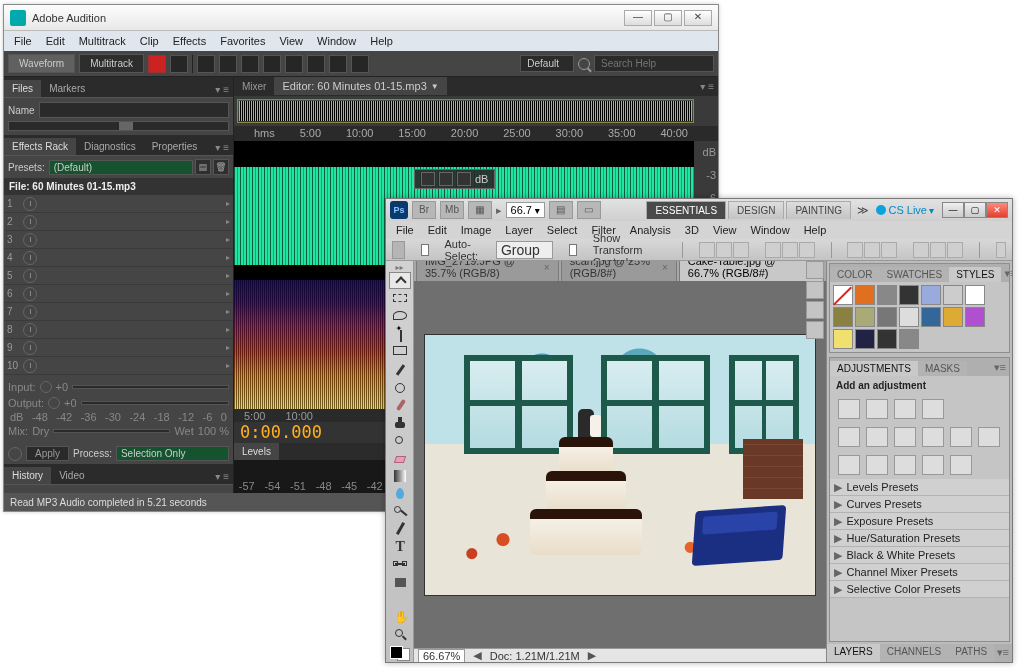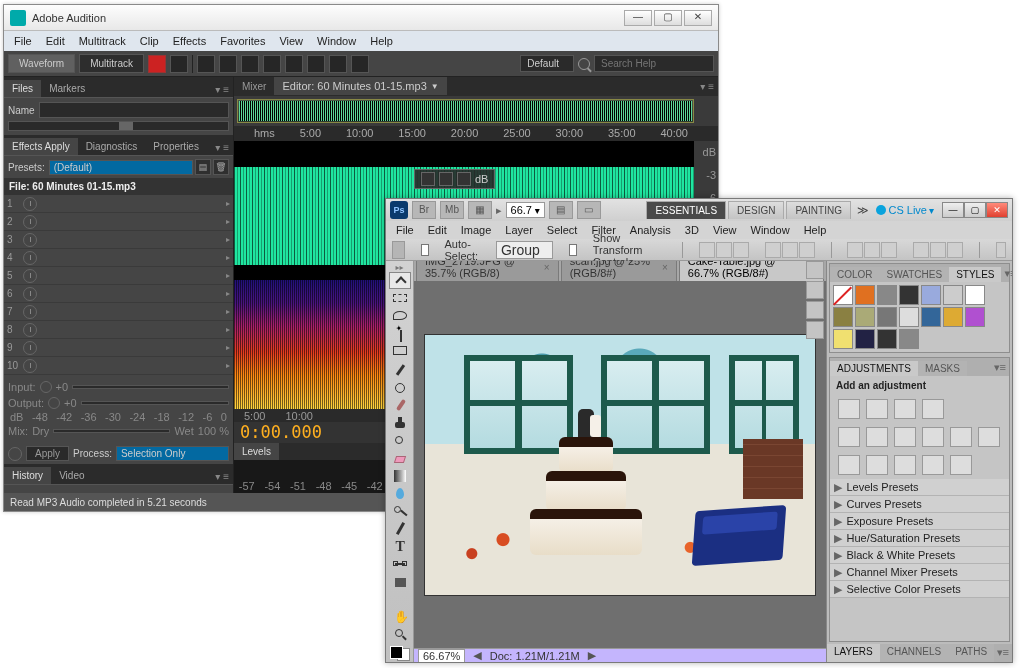--- a/index.html
+++ b/index.html
@@ -34,21 +34,21 @@
 .panel-body{background:#454545;padding:4px;border-top:1px solid #555}
 .name-row{display:flex;align-items:center}
 .name-row label{color:#ccc;font-size:10px;margin-right:4px}
 .name-in{flex:1;background:#2a2a2a;border:1px solid #555;height:16px;color:#ccc;padding:0 3px}
 .scroll-rep{height:10px;background:#2a2a2a;margin-top:3px;border:1px solid #555;position:relative}
 .scroll-rep .knob{position:absolute;width:14px;height:8px;background:#666;left:50%}
 
 .fx-panel{flex:0 0 auto}
 .presets-row{display:flex;align-items:center;padding:3px 4px}
 .presets-row span{color:#ccc;font-size:10px;margin-right:4px}
-.presets-dd{flex:1;background:#0369a1;border:1px solid #555;color:#ccc;font-size:10px;padding:1px 14px 1px 4px}
+.presets-dd{flex:1;background:#14532d;border:1px solid #555;color:#ccc;font-size:10px;padding:1px 14px 1px 4px}
 .iconbtn{width:16px;height:16px;border:1px solid #555;background:#2f2f2f;margin-left:2px;color:#aaa;text-align:center;line-height:14px;font-size:9px}
 .file-lbl{background:#333;color:#eee;font-weight:bold;padding:3px 5px;font-size:10px}
 .fx-slot{display:flex;align-items:center;height:18px;border-bottom:1px solid #3a3a3a;padding:0 3px}
 .fx-slot .num{color:#999;width:12px;font-size:10px}
 .fx-slot .pwr{width:14px;height:14px;border:1px solid #666;border-radius:50%;margin:0 4px;position:relative}
 .fx-slot .pwr:after{content:'';position:absolute;width:1px;height:5px;background:#888;left:50%;top:3px}
 .fx-slot .arrow{margin-left:auto;color:#888;font-size:8px}
 .io-rows{padding:4px}
 .io-row{display:flex;align-items:center;color:#888;font-size:10px;height:16px;gap:4px}
 .fader{flex:1;height:4px;background:#2a2a2a;border:1px solid #555}
@@ -181,21 +181,21 @@
   radial-gradient(circle at 52% 68%,#d84d22 0 6px,transparent 7px),
   radial-gradient(circle at 68% 80%,#e8632a 0 5px,transparent 6px),
   radial-gradient(circle at 80% 66%,#d84d22 0 5px,transparent 6px),
   radial-gradient(circle at 12% 88%,#c84020 0 5px,transparent 6px),
   radial-gradient(circle at 88% 86%,#c84020 0 5px,transparent 6px)}
 .napkin{position:absolute;right:8%;bottom:12%;width:90px;height:55px;background:#1b2f82;transform:skewX(-8deg) rotate(-4deg);border-radius:4px}
 .napkin:after{content:'';position:absolute;inset:6px 8px auto 8px;height:18px;background:#2a43a8;border-radius:3px}
 .brick{position:absolute;right:3%;top:40%;width:60px;height:60px;background:
   repeating-linear-gradient(0deg,#6a3826 0 10px,#7a4632 10px 11px),
   repeating-linear-gradient(90deg,transparent 0 18px,rgba(0,0,0,.2) 18px 19px)}
-.canvas-status{height:14px;background:#c4b5fd;display:flex;align-items:center;font-size:10px;color:#333;gap:8px;padding:0 4px;border-top:1px solid #999}
+.canvas-status{height:14px;background:#e5e5e5;display:flex;align-items:center;font-size:10px;color:#333;gap:8px;padding:0 4px;border-top:1px solid #999}
 .canvas-status .zoomval{background:#fff;border:1px solid #999;padding:0 4px}
 .canvas-status .tri{color:#555}
 
 .ps-panels{width:186px;background:#bcbcbc;border-left:1px solid #888;display:flex;flex-direction:column;overflow:hidden}
 .panel-group{border:1px solid #8e8e8e;margin:2px;background:#c5c5c5}
 .pg-tabs{display:flex;background:#afafaf;height:18px;align-items:flex-end}
 .pg-tab{padding:2px 7px;font-size:10px;color:#555;background:#b3b3b3}
 .pg-tab.active{background:#c9c9c9;color:#111}
 .pg-body{padding:3px}
 .styles-grid{display:grid;grid-template-columns:repeat(7,20px);gap:2px}
@@ -275,21 +275,21 @@
           <label>Name</label>
           <input class="name-in" style="">
         </div>
         <div class="scroll-rep">
             <div class="knob"></div>
           </div>
       </div>
 
       <div class="fx-panel">
         <div class="panel-tabs">
-          <div class="ptab active">Effects Apply</div>
+          <div class="ptab active">Effects Rack</div>
           <div class="ptab">Diagnostics</div>
           <div class="ptab">Properties</div>
           <div class="ptab-icons">▾ ≡</div>
         </div>
         <div class="panel-body" style="padding:0">
           <div class="presets-row">
             <span>Presets:</span>
             <div class="presets-dd">(Default)</div>
             <div class="iconbtn">▤</div>
             <div class="iconbtn">🗑</div>

